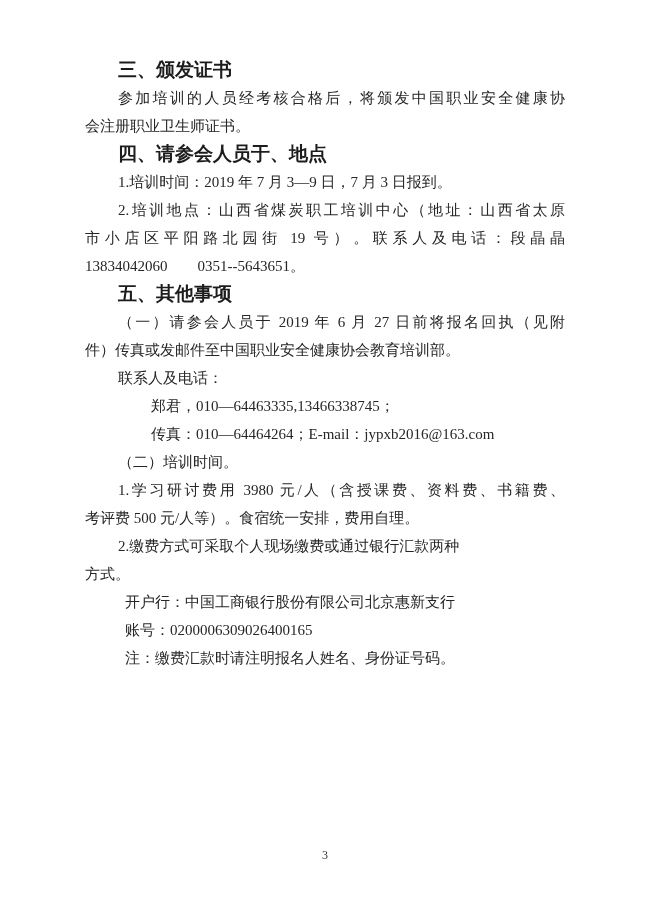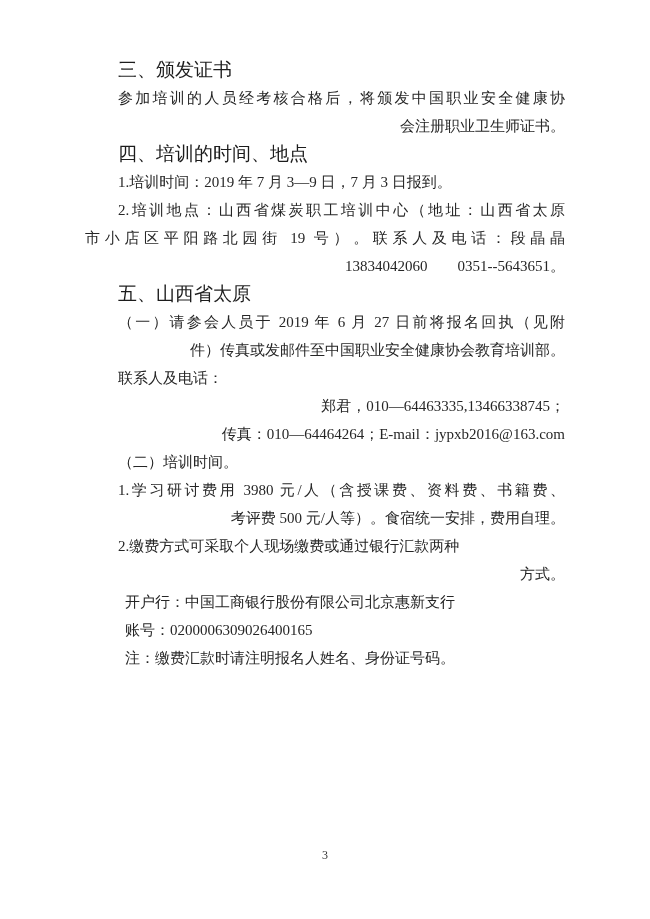--- a/index.html
+++ b/index.html
@@ -24,59 +24,59 @@
   }
   .line {
     font-size: 15px;
     line-height: 28px;
     height: 28px;
     white-space: pre;
     text-align: left;
   }
   .heading {
     font-family: "Liberation Sans", sans-serif;
-    font-weight: 400;
+    font-weight: 700;
     font-size: 19px;
     color: #1c1c1c;
   }
   .stretch {
     white-space: normal;
     text-align: justify;
     text-align-last: justify;
   }
-  .ind0   { padding-left: 0; text-align: right; }
+  .ind0   { padding-left: 0; }
   .ind2   { padding-left: 33px; }
   .ind2_5 { padding-left: 40px; }
-  .ind4   { padding-left: 66px; text-align: right; }
+  .ind4   { padding-left: 66px; }
   .page-number {
     position: absolute;
     left: 85px;
     width: 480px;
     top: 848px;
     text-align: center;
     font-size: 12px;
     line-height: 14px;
     color: #333333;
     font-family: "Liberation Serif", serif;
   }
 </style>
 </head>
 <body>
 
 <div class="page">
   <div class="doc-body">
       <div class="line heading ind2">三、颁发证书</div>
       <div class="line ind2 stretch">参加培训的人员经考核合格后，将颁发中国职业安全健康协</div>
       <div class="line ind0">会注册职业卫生师证书。</div>
-      <div class="line heading ind2">四、培训的时间、地点</div>
+      <div class="line heading ind2">四、请参会人员于、地点</div>
       <div class="line ind2">1.培训时间：2019 年 7 月 3—9 日，7 月 3 日报到。</div>
       <div class="line ind2 stretch">2.培训地点：山西省煤炭职工培训中心（地址：山西省太原</div>
       <div class="line ind0 stretch">市小店区平阳路北园街 19 号）。联系人及电话：段晶晶</div>
       <div class="line ind0">13834042060　　0351--5643651。</div>
-      <div class="line heading ind2">五、山西省太原</div>
+      <div class="line heading ind2">五、其他事项</div>
       <div class="line ind2 stretch">（一）请参会人员于 2019 年 6 月 27 日前将报名回执（见附</div>
       <div class="line ind0">件）传真或发邮件至中国职业安全健康协会教育培训部。</div>
       <div class="line ind2">联系人及电话：</div>
       <div class="line ind4">郑君，010—64463335,13466338745；</div>
       <div class="line ind4">传真：010—64464264；E-mail：jypxb2016@163.com</div>
       <div class="line ind2">（二）培训时间。</div>
       <div class="line ind2 stretch">1.学习研讨费用 3980 元/人（含授课费、资料费、书籍费、</div>
       <div class="line ind0">考评费 500 元/人等）。食宿统一安排，费用自理。</div>
       <div class="line ind2">2.缴费方式可采取个人现场缴费或通过银行汇款两种</div>
       <div class="line ind0">方式。</div>

